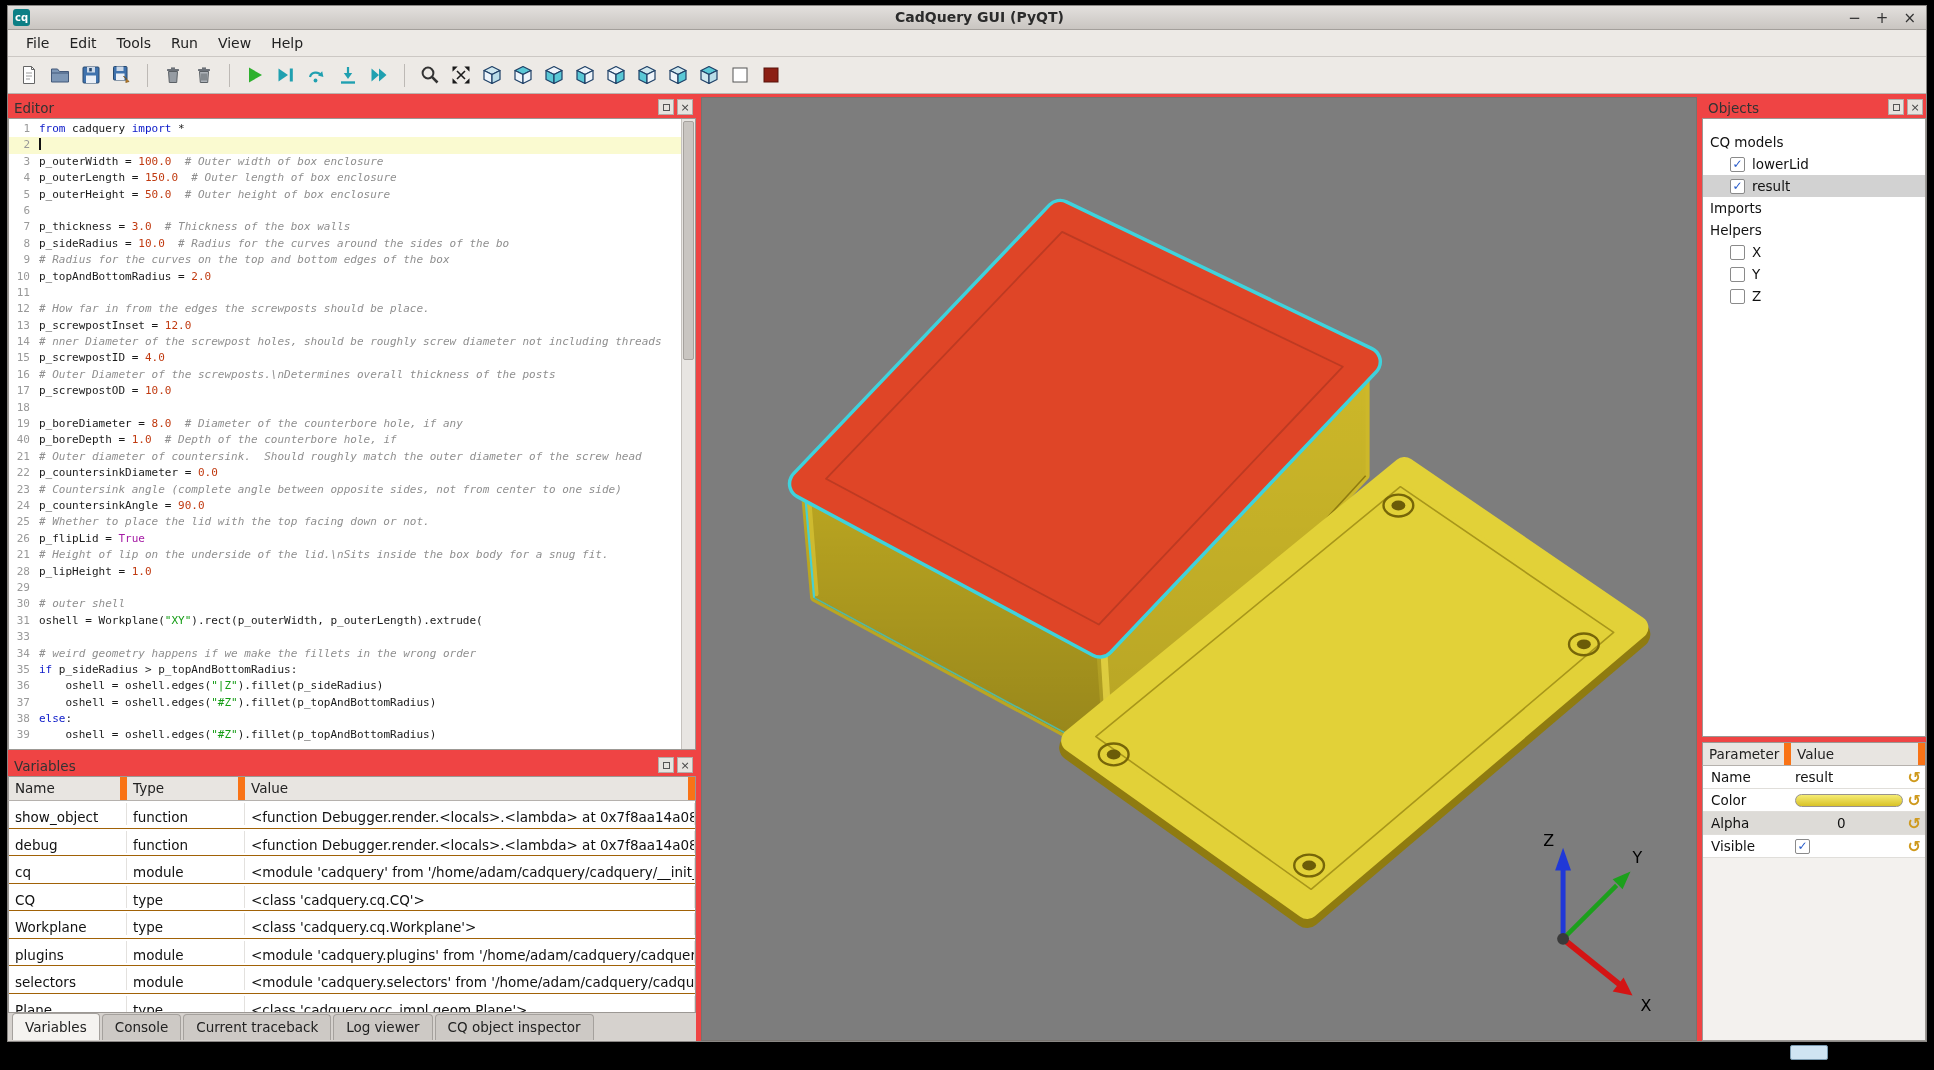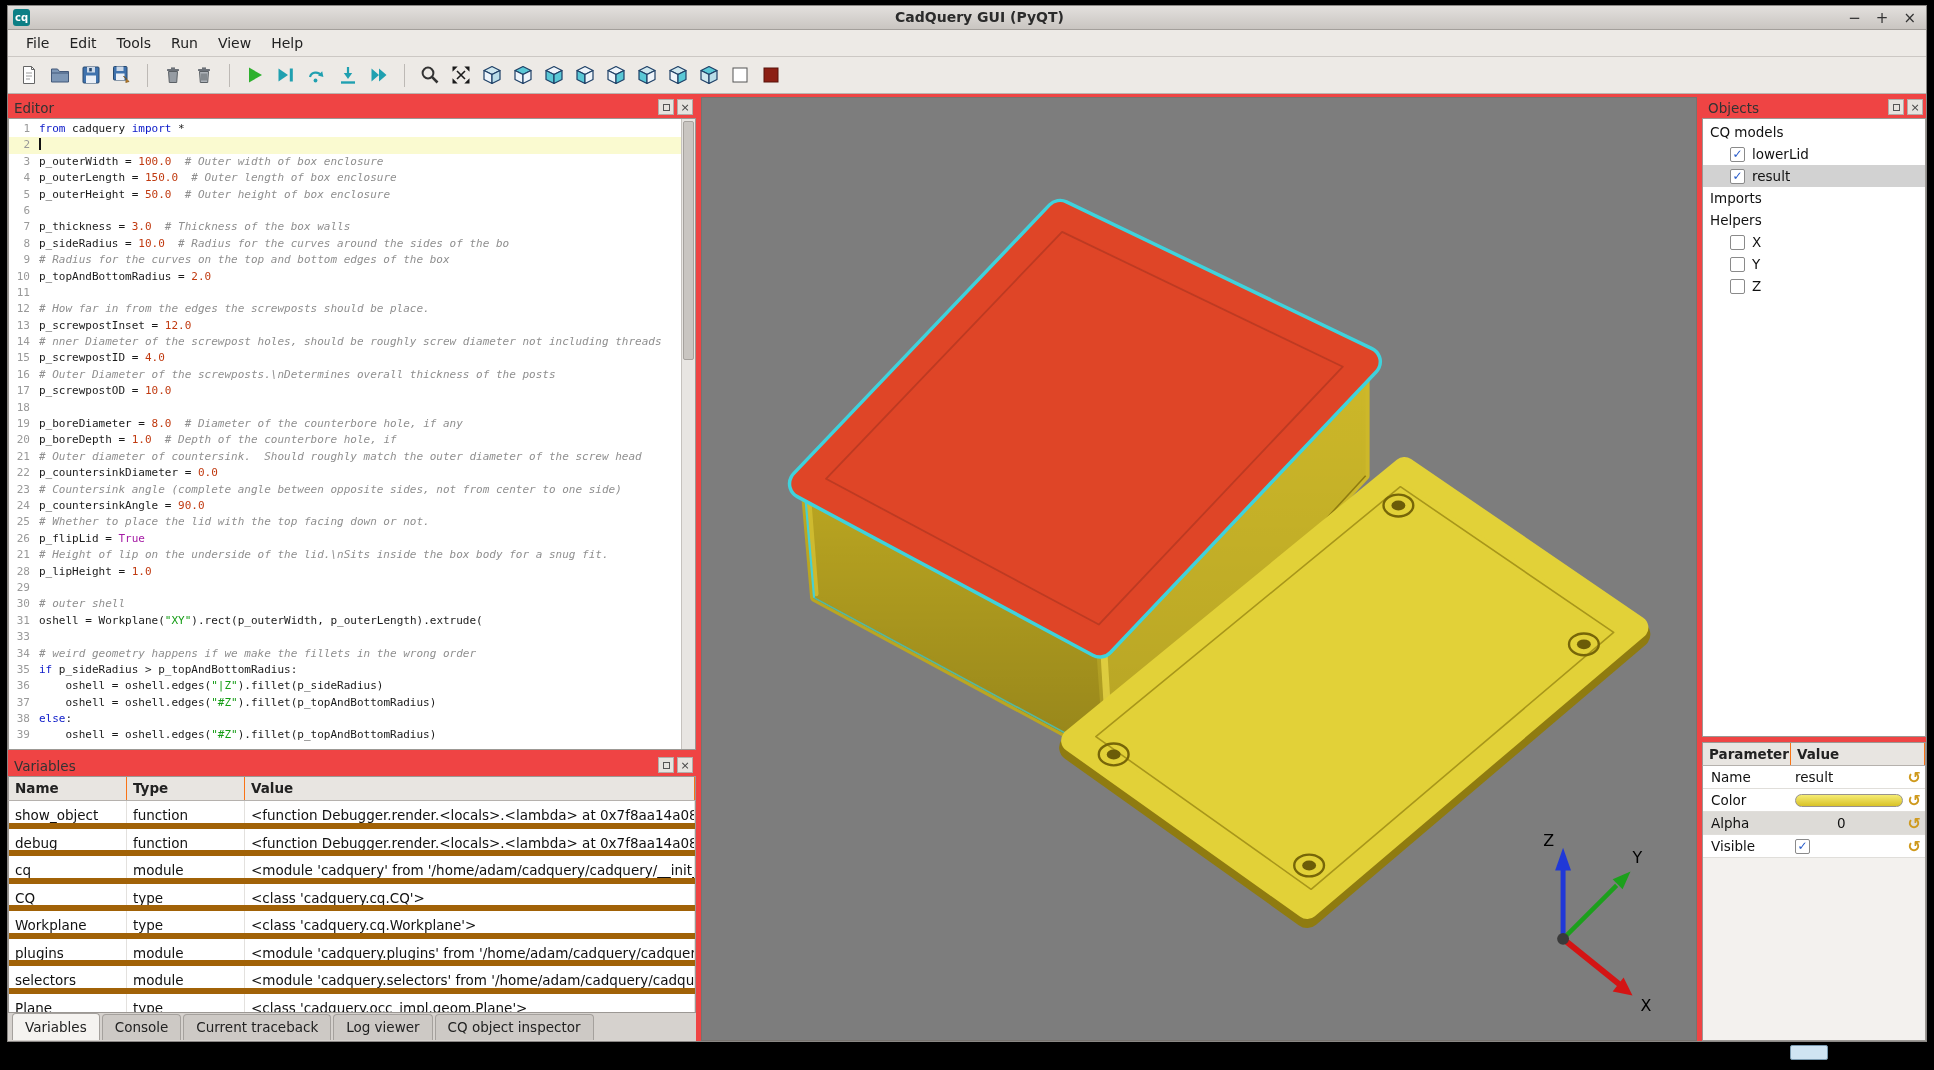--- a/index.html
+++ b/index.html
@@ -60,42 +60,42 @@
   .tk-b { color:#a51ba5; }
   .tk-p { color:#1a1a1a; }
   .vscroll { width:14px; flex:none; background:#e8e5e2; border-left:1px solid #c6c2be; position:relative; }
   .vthumb { position:absolute; left:1px; right:1px; top:2px; height:38%;
             background:#c9c5c1; border:1px solid #a6a29e; border-radius:2px; }
 
   
   .vars-panel { flex:1; min-height:0; display:flex; flex-direction:column; }
   .vars-head { display:flex; height:25px; flex:none; background:#e8e5e1;
                border:1px solid #9c9894; border-bottom:1px solid #b5b1ad; }
-  .hcell { font-size:13.5px; color:#222; padding:3px 6px; border-right:1px solid #f97316;
-           overflow:hidden; white-space:nowrap;font-weight:bold; }
+  .hcell { font-size:13.5px; color:#222; padding:3px 6px; border-right:7px solid #f97316;
+           overflow:hidden; white-space:nowrap; }
   .c0 { width:118px; flex:none; } .c1 { width:118px; flex:none; } .c2 { flex:1; }
   .vars-body { flex:1; min-height:0; overflow:hidden; background:#fff;
                border:1px solid #9c9894; border-top:none; }
-  .vrow { display:flex; height:27.5px; border-bottom:6px solid #a16207; background:#fff; }
+  .vrow { display:flex; height:27.5px; border-bottom:1px solid #a16207; background:#fff;align-items:center; }
   .vcell { font-size:13.5px; color:#111; padding:6px 6px 0 6px; border-right:1px solid #e3e1de;
            white-space:nowrap; overflow:hidden; }
   .tabsbar { height:28px; flex:none; display:flex; align-items:flex-end; gap:2px;
              padding:0 0 1px 4px; background:#d6d2ce; }
   .tab { font-size:13.5px; color:#222; padding:4px 12px 5px; background:#cdc9c5;
          border:1px solid #a5a19d; border-bottom:none; border-radius:4px 4px 0 0; }
   .tab.active { background:#f5f3f0; padding-top:5px; }
 
   
   .viewport { flex:1; position:relative; overflow:hidden; border:1px solid #77736f; min-width:0; }
   .viewport svg.scene { position:absolute; inset:0; width:100%; height:100%; }
 
   
   .objects-panel { height:640px; flex:none; display:flex; flex-direction:column; min-height:0; }
   .tree { flex:1; min-height:0; background:#fff; border:1px solid #9c9894; overflow:hidden;
-          font-size:13.5px; color:#111; padding-top:2px; }
+          font-size:13.5px; color:#111; padding-top:12px; }
   .trow { height:22px; display:flex; align-items:center; padding-left:7px; }
   .trow.child { padding-left:27px; gap:7px; }
   .trow.selected { background:#d2d2d2; }
   .cb { width:15px; height:15px; flex:none; background:#fff; border:1px solid #8a8a8a;
         border-radius:2px; display:flex; align-items:center; justify-content:center;
         font-size:12px; color:#2458c8; font-weight:bold; line-height:1; }
   .params-panel { flex:1; min-height:0; display:flex; flex-direction:column; }
   .params-head { display:flex; height:24px; flex:none; background:#e8e5e1;
                  border:1px solid #9c9894; border-bottom:1px solid #b5b1ad; }
   .p0 { width:88px; flex:none; } .p1 { flex:1; }
@@ -338,21 +338,21 @@
                 <div class="cl"><span class="ln">10</span><span class="ct"><span class="tk-p">p_topAndBottomRadius = </span><span class="tk-n">2.0</span></span></div>
                 <div class="cl"><span class="ln">11</span><span class="ct"></span></div>
                 <div class="cl"><span class="ln">12</span><span class="ct"><span class="tk-c"># How far in from the edges the screwposts should be place.</span></span></div>
                 <div class="cl"><span class="ln">13</span><span class="ct"><span class="tk-p">p_screwpostInset = </span><span class="tk-n">12.0</span></span></div>
                 <div class="cl"><span class="ln">14</span><span class="ct"><span class="tk-c"># nner Diameter of the screwpost holes, should be roughly screw diameter not including threads</span></span></div>
                 <div class="cl"><span class="ln">15</span><span class="ct"><span class="tk-p">p_screwpostID = </span><span class="tk-n">4.0</span></span></div>
                 <div class="cl"><span class="ln">16</span><span class="ct"><span class="tk-c"># Outer Diameter of the screwposts.\nDetermines overall thickness of the posts</span></span></div>
                 <div class="cl"><span class="ln">17</span><span class="ct"><span class="tk-p">p_screwpostOD = </span><span class="tk-n">10.0</span></span></div>
                 <div class="cl"><span class="ln">18</span><span class="ct"></span></div>
                 <div class="cl"><span class="ln">19</span><span class="ct"><span class="tk-p">p_boreDiameter = </span><span class="tk-n">8.0</span><span class="tk-c">  # Diameter of the counterbore hole, if any</span></span></div>
-                <div class="cl"><span class="ln">20</span><span class="ct"><span class="tk-p">p_boreDepth = </span><span class="tk-n">1.0</span><span class="tk-c">  # Depth of the counterbore hole, if</span></span></div>
+                <div class="cl"><span class="ln">40</span><span class="ct"><span class="tk-p">p_boreDepth = </span><span class="tk-n">1.0</span><span class="tk-c">  # Depth of the counterbore hole, if</span></span></div>
                 <div class="cl"><span class="ln">21</span><span class="ct"><span class="tk-c"># Outer diameter of countersink.  Should roughly match the outer diameter of the screw head</span></span></div>
                 <div class="cl"><span class="ln">22</span><span class="ct"><span class="tk-p">p_countersinkDiameter = </span><span class="tk-n">0.0</span></span></div>
                 <div class="cl"><span class="ln">23</span><span class="ct"><span class="tk-c"># Countersink angle (complete angle between opposite sides, not from center to one side)</span></span></div>
                 <div class="cl"><span class="ln">24</span><span class="ct"><span class="tk-p">p_countersinkAngle = </span><span class="tk-n">90.0</span></span></div>
                 <div class="cl"><span class="ln">25</span><span class="ct"><span class="tk-c"># Whether to place the lid with the top facing down or not.</span></span></div>
                 <div class="cl"><span class="ln">26</span><span class="ct"><span class="tk-p">p_flipLid = </span><span class="tk-b">True</span></span></div>
                 <div class="cl"><span class="ln">21</span><span class="ct"><span class="tk-c"># Height of lip on the underside of the lid.\nSits inside the box body for a snug fit.</span></span></div>
                 <div class="cl"><span class="ln">28</span><span class="ct"><span class="tk-p">p_lipHeight = </span><span class="tk-n">1.0</span></span></div>
                 <div class="cl"><span class="ln">29</span><span class="ct"></span></div>
                 <div class="cl"><span class="ln">30</span><span class="ct"><span class="tk-c"># outer shell</span></span></div>

